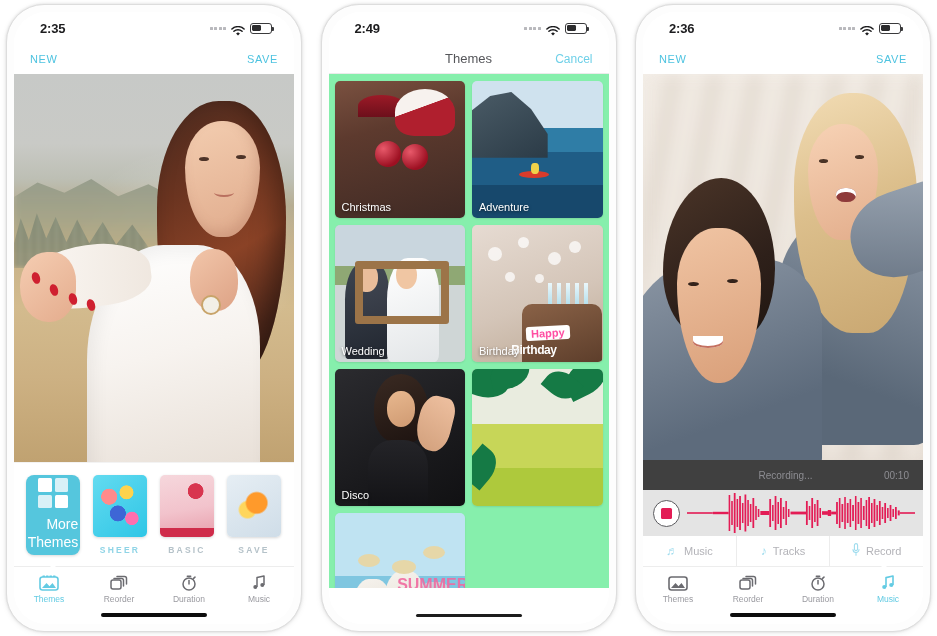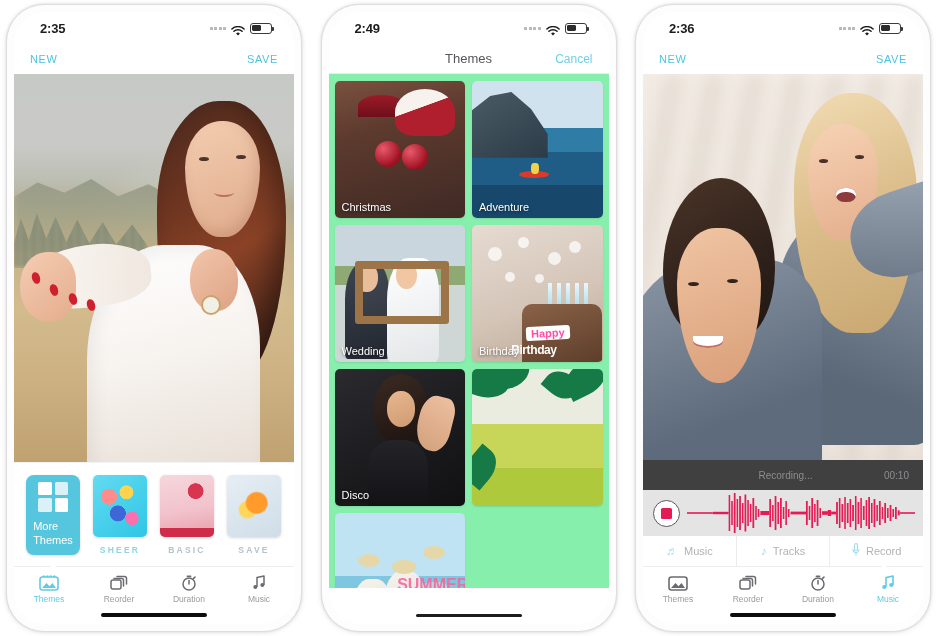--- a/index.html
+++ b/index.html
@@ -265,21 +265,21 @@
     box-shadow: 0 1px 3px rgba(0,0,0,0.15);
   }
   .grid4 {
     width: 30px; height: 30px;
     display: grid; grid-template-columns: 1fr 1fr; grid-template-rows: 1fr 1fr;
     gap: 3px;
   }
   .grid4 span { background:#fff; border-radius:1.5px; }
   .grid4 span:nth-child(2), .grid4 span:nth-child(3){ background:#d9f1f7; }
   .more-label {
-    font-size: 11px; color:#ffffff; text-align:left; line-height: 1.25;
+    font-size: 14px; color:#ffffff; text-align:right; line-height: 1.25;
   }
   .theme-thumb {
     width: 54px; height: 62px; border-radius: 5px; overflow:hidden;
     box-shadow: 0 1px 3px rgba(0,0,0,0.16);
   }
   .theme-name {
     font-size: 8.5px; letter-spacing: 2.2px; margin-top: 8px;
     color: #b5c2c9; font-weight: 600;
   }
   .theme-name.on { color: #8fd4e6; }

